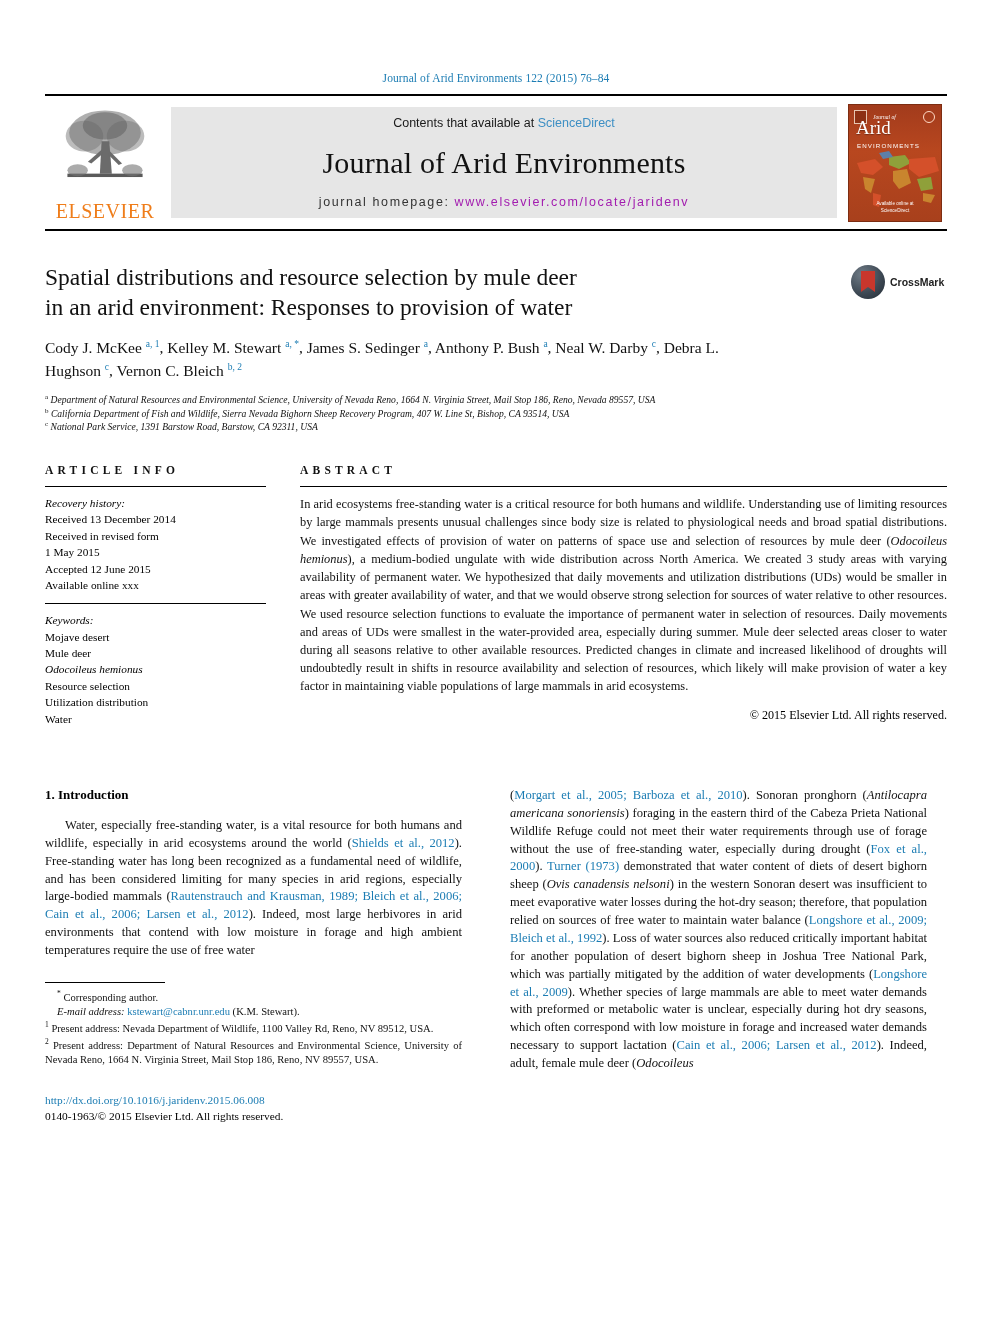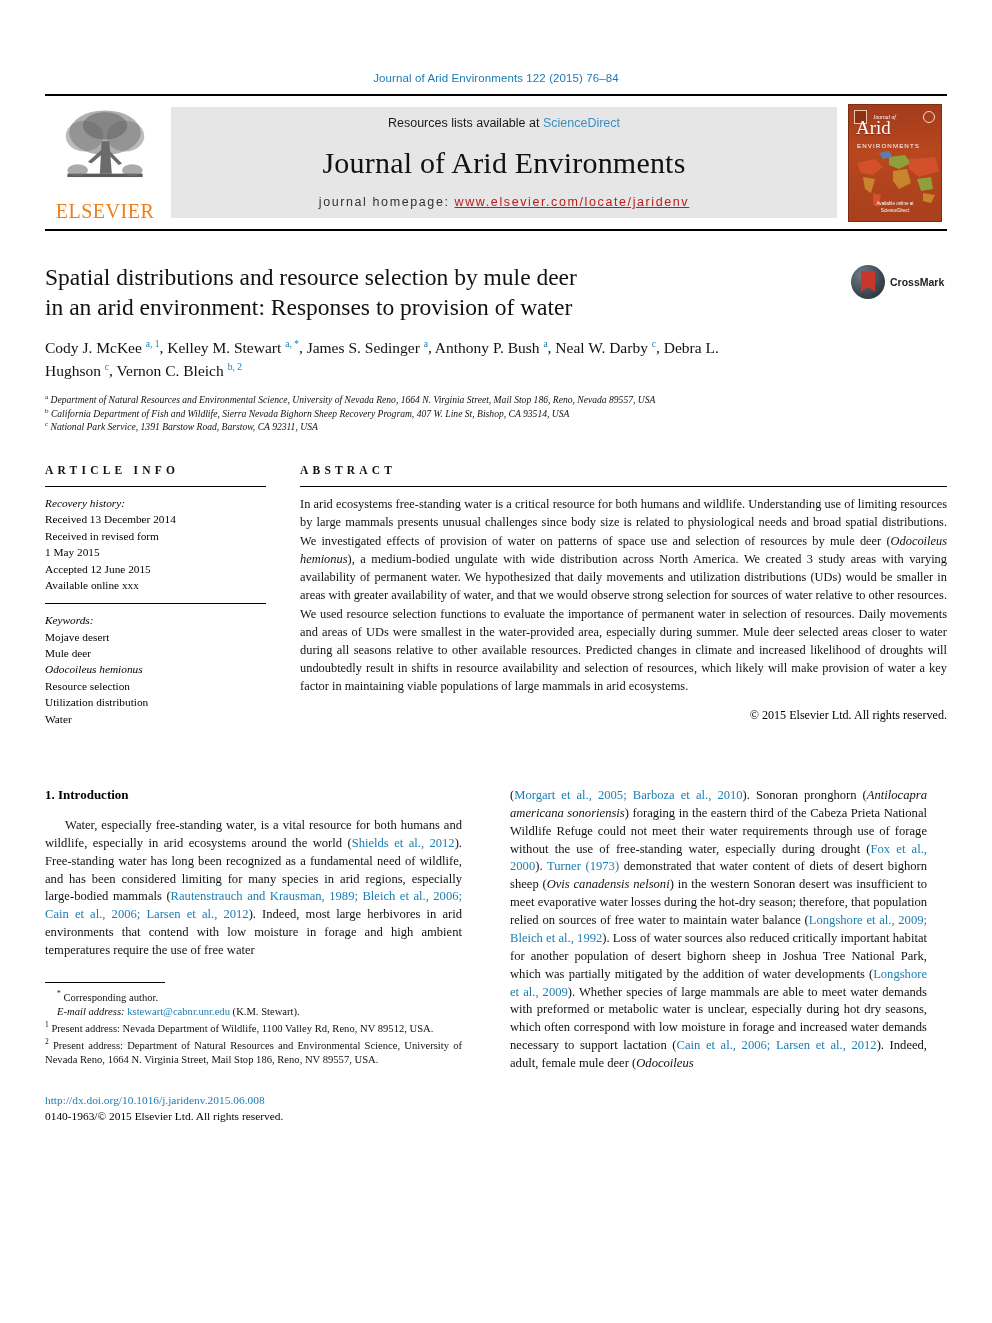--- a/index.html
+++ b/index.html
@@ -18,21 +18,21 @@
   .page {
     position: relative;
     width: 992px;
     height: 1323px;
     box-sizing: border-box;
   }
 
   
   .runhead {
     text-align: center;
-    font-family: Liberation Sans, sans-serif;
+    font-family: Liberation Serif, serif;
     font-size: 11.5px;
     color: #1b7cb3;
     padding-top: 72px;
     letter-spacing: .1px;
   }
 
   
   .masthead {
     margin: 10px 45px 0 45px;
     border-top: 2.5px solid #000;
@@ -86,21 +86,21 @@
     font-size: 30px;
     color: #111;
     letter-spacing: .2px;
   }
   .homepage-line {
     font-family: "Liberation Sans", sans-serif;
     font-size: 12.5px;
     color: #333;
     letter-spacing: 1.6px;
   }
-  .homepage-line .url { color: #b91c1c; text-decoration: underline; }
+  .homepage-line .url { color: #a21caf; }
   .cover-wrap {
     flex: 0 0 104px;
     display: flex;
     align-items: center;
     justify-content: center;
   }
   .cover {
     width: 92px;
     height: 116px;
     background: linear-gradient(180deg,#a23b1c 0%, #b8471f 40%, #a8401c 100%);
@@ -324,21 +324,21 @@
           <rect x="6" y="78" width="88" height="4" fill="#5a5a5a"></rect>
           <ellipse cx="18" cy="74" rx="12" ry="7" fill="#737373" opacity="0.6"></ellipse>
           <ellipse cx="82" cy="74" rx="12" ry="7" fill="#737373" opacity="0.6"></ellipse>
         </g>
       </svg>
       <div class="elsevier-word">ELSEVIER</div>
     </div>
 
     <div class="masthead-center">
       <div class="contents-line">
-        <span>Resources lists available at </span><span class="sd">ScienceDirect</span>
+        <span>Contents that available at </span><span class="sd">ScienceDirect</span>
       </div>
       <div class="journal-title">Journal of Arid Environments</div>
       <div class="homepage-line">
         <span>journal homepage: </span><span class="url">www.elsevier.com/locate/jaridenv</span>
       </div>
     </div>
 
     <div class="cover-wrap">
       <div class="cover">
         <div class="cov-els"></div>

